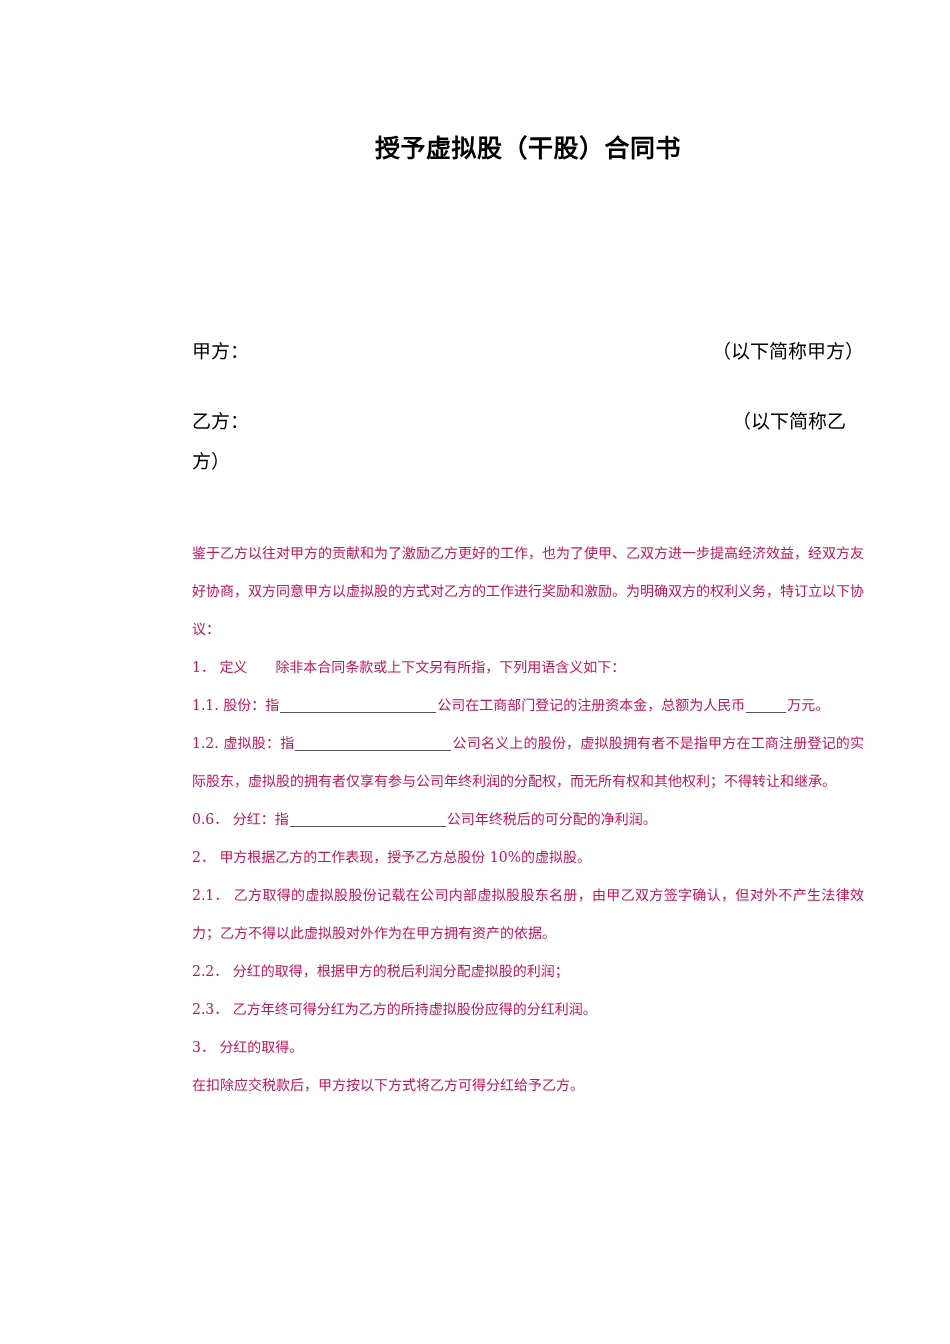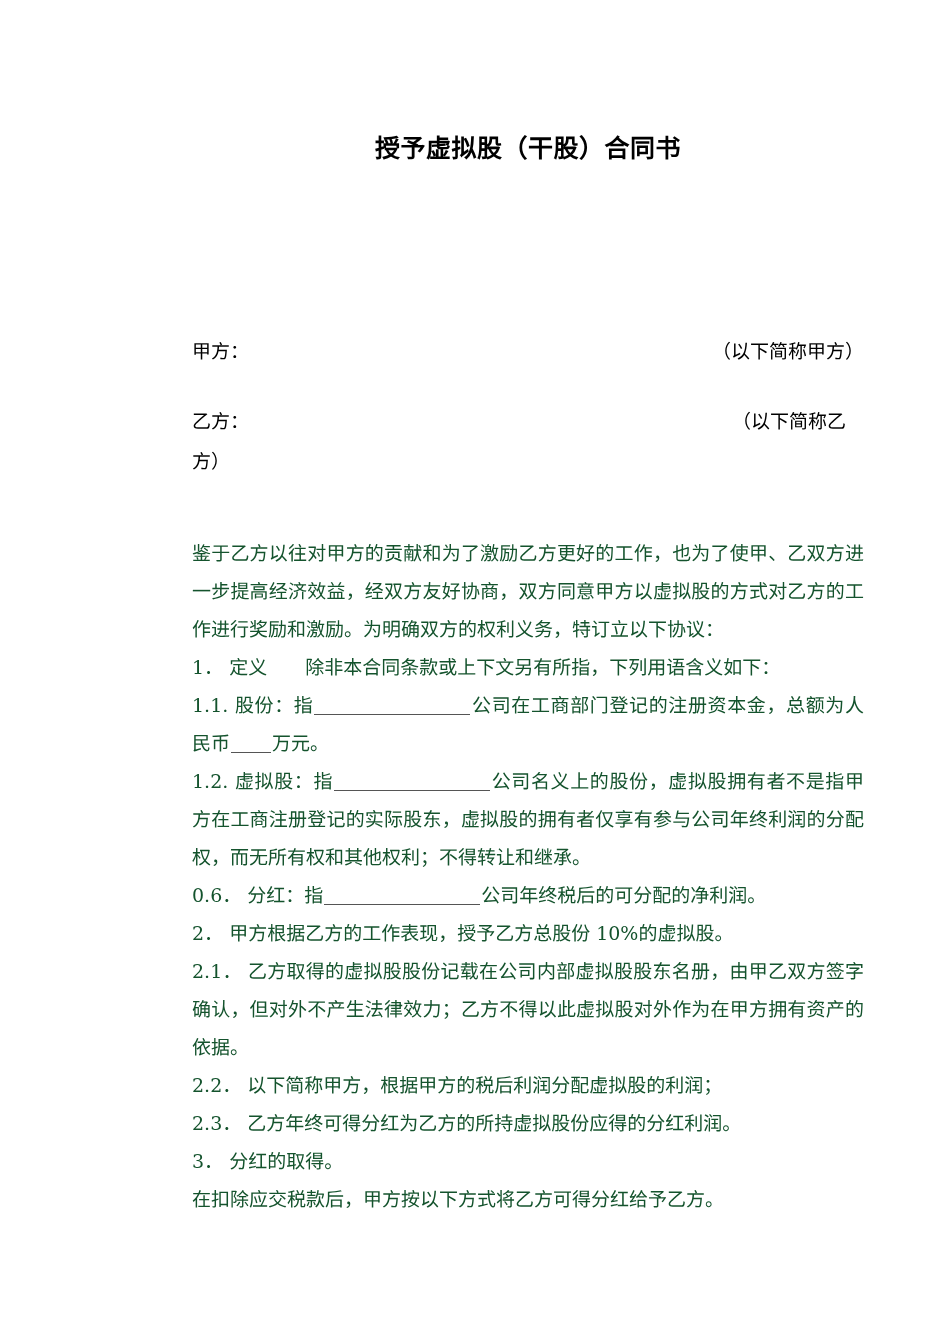--- a/index.html
+++ b/index.html
@@ -85,26 +85,26 @@
   
   .body-block {
     position: absolute;
     top: 522px;
     left: 0;
     width: 672px;
   }
   p.para {
     margin: 0;
     padding: 0;
-    font-size: 19px;
+    font-size: 14px;
     line-height: 38px;
     text-align: justify;
     text-justify: inter-ideograph;
     word-break: break-all;
-    color: #14532d;
+    color: #be185d;
   }
   .blank-long {
     display: inline-block;
     width: 156px;
     border-bottom: 1px solid #555555;
     vertical-align: -3px;
     margin: 0 1px;
   }
   .blank-short {
     display: inline-block;
@@ -142,21 +142,21 @@
 
     <div class="body-block">
       <p class="para">鉴于乙方以往对甲方的贡献和为了激励乙方更好的工作，也为了使甲、乙双方进一步提高经济效益，经双方友好协商，双方同意甲方以虚拟股的方式对乙方的工作进行奖励和激励。为明确双方的权利义务，特订立以下协议：</p>
       <div id="clause-host">
           <p class="para"><span class="num">1．</span> <span>定义</span><span>　　</span><span>除非本合同条款或上下文另有所指，下列用语含义如下：</span></p>
           <p class="para"><span class="num">1.1.</span> <span>股份：指</span><span class="blank-long"></span><span>公司在工商部门登记的注册资本金，总额为人民币</span><span class="blank-short"></span><span>万元。</span></p>
           <p class="para"><span class="num">1.2.</span> <span>虚拟股：指</span><span class="blank-long"></span><span>公司名义上的股份，虚拟股拥有者不是指甲方在工商注册登记的实际股东，虚拟股的拥有者仅享有参与公司年终利润的分配权，而无所有权和其他权利；不得转让和继承。</span></p>
           <p class="para"><span class="num">0.6．</span> <span>分红：指</span><span class="blank-long"></span><span>公司年终税后的可分配的净利润。</span></p>
           <p class="para"><span class="num">2．</span> <span>甲方根据乙方的工作表现，授予乙方总股份 10%的虚拟股。</span></p>
           <p class="para"><span class="num">2.1．</span> <span>乙方取得的虚拟股股份记载在公司内部虚拟股股东名册，由甲乙双方签字确认，但对外不产生法律效力；乙方不得以此虚拟股对外作为在甲方拥有资产的依据。</span></p>
-          <p class="para"><span class="num">2.2．</span> <span>以下简称甲方，根据甲方的税后利润分配虚拟股的利润；</span></p>
+          <p class="para"><span class="num">2.2．</span> <span>分红的取得，根据甲方的税后利润分配虚拟股的利润；</span></p>
           <p class="para"><span class="num">2.3．</span> <span>乙方年终可得分红为乙方的所持虚拟股份应得的分红利润。</span></p>
           <p class="para"><span class="num">3．</span> <span>分红的取得。</span></p>
           <p class="para"><span>在扣除应交税款后，甲方按以下方式将乙方可得分红给予乙方。</span></p>
         </div>
     </div>
 
   </div>
 </div>
 
 </body></html>

